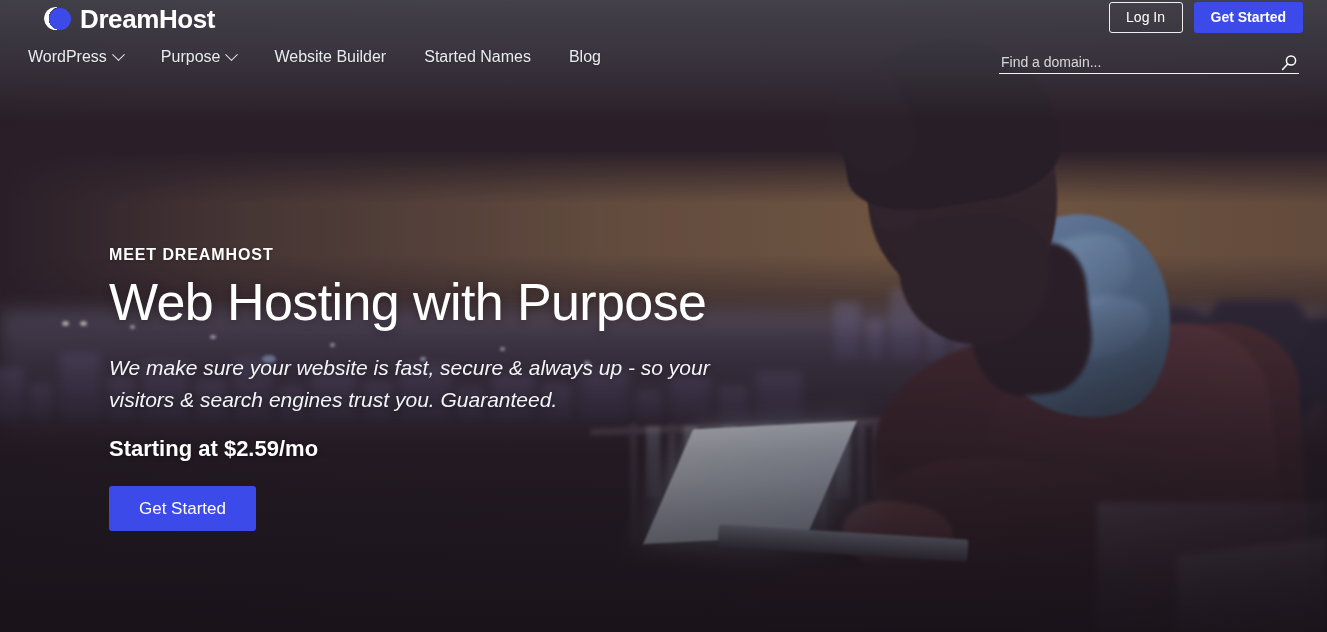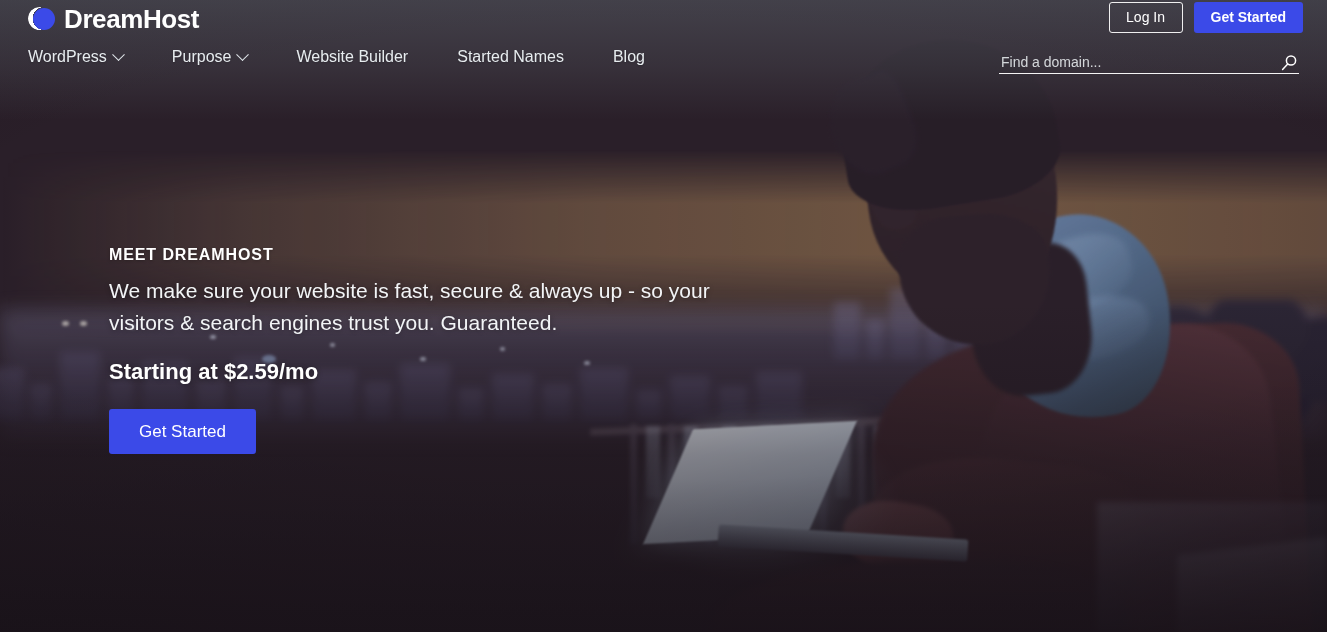--- a/index.html
+++ b/index.html
@@ -248,21 +248,21 @@
   .header-scrim {
     position:absolute; left:0; right:0; top:0; height:120px;
     background:linear-gradient(to bottom, rgba(108,120,128,.38) 0%, rgba(108,120,128,.20) 55%, rgba(108,120,128,0) 100%);
   }
 
   
   .ui { position:absolute; inset:0; }
 
   
   .topbar {
-    position:absolute; left:0; right:0; top:0; height:38px;padding-left:9px;
+    position:absolute; left:16px; right:0; top:0; height:38px;padding-left:9px;
   }
   .logo {
     position:absolute; left:28px; top:3px;
     display:flex; align-items:center; gap:9px;
     height:32px;
   }
   .logo-mark { position:relative; width:27px; height:27px; }
   .logo-mark .disc {
     position:absolute; left:5px; top:2px; width:22px; height:22px;
     border-radius:50%; background:#3b4ae8;
@@ -290,21 +290,21 @@
   }
   .btn-solid {
     min-width:104px; height:31px; padding:0 17px;
     background:#3b4ae8; color:#fff; border:none;
     font-size:14px; font-weight:700; line-height:31px; text-align:center;
     border-radius:3px; cursor:pointer; white-space:nowrap;
     font-family:"Liberation Sans", sans-serif;
   }
 
   
-  .nav { position:absolute; left:28px; top:48px; display:flex; align-items:center; gap:11px; }
+  .nav { position:absolute; left:28px; top:48px; display:flex; align-items:center; gap:0; }
   .nav-item {
     display:flex; align-items:center; gap:7px;
     color:#e7ecef; font-size:16px; font-weight:400;
     margin-right:38px; cursor:pointer; white-space:nowrap;
     text-shadow:0 1px 2px rgba(0,0,0,.18);
   }
   .nav-item:last-child { margin-right:1px; }
   .chev {
     width:9px; height:9px; border-right:1.6px solid #dfe5e9; border-bottom:1.6px solid #dfe5e9;
     transform:rotate(45deg) translate(-2px,-2px); display:inline-block;
@@ -331,21 +331,21 @@
     text-transform:uppercase; margin-bottom:11px;
     text-shadow:0 1px 3px rgba(0,0,0,.25);
   }
   .headline {
     color:#fff; font-size:52px; font-weight:300; letter-spacing:-.6px;
     line-height:1.06; margin-bottom:22px;
     text-shadow:0 2px 8px rgba(0,0,0,.28);
   }
   .subhead {
     color:#f2f4f6; font-size:21px; font-weight:400; line-height:1.52;
-    margin-bottom:20px; text-shadow:0 1px 5px rgba(0,0,0,.35);
+    margin-bottom:20px; text-shadow:0 1px 5px rgba(0,0,0,.35);font-style:italic;
   }
   .price {
     color:#fff; font-size:22px; font-weight:700; margin-bottom:24px;
     text-shadow:0 1px 5px rgba(0,0,0,.35);
   }
   .cta {
     display:inline-block; background:#3b4ae8; color:#fff; border:none;
     padding:0 30px; height:45px; line-height:45px;
     font-size:17px; font-weight:400; border-radius:3px; cursor:pointer;
     font-family:"Liberation Sans", sans-serif;
@@ -503,19 +503,20 @@
       <span class="search-icon">
         <svg viewBox="0 0 20 20" width="20" height="20" fill="none" stroke="#ffffff" stroke-width="1.5" stroke-linecap="round">
           <circle cx="12" cy="7.5" r="4.6"></circle>
           <line x1="8.7" y1="10.9" x2="3.6" y2="16.4"></line>
         </svg>
       </span>
     </div>
 
     <div class="hero">
       <div class="eyebrow">MEET DREAMHOST</div>
+      <h1 class="headline">Web Hosting with Purpose</h1>
       <p class="subhead">We make sure your website is fast, secure &amp; always up - so your visitors &amp; search engines trust you. Guaranteed.</p>
       <div class="price">Starting at $2.59/mo</div>
       <button class="cta">Get Started</button>
     </div>
 
   </div>
 </div>
 
 </body></html>

